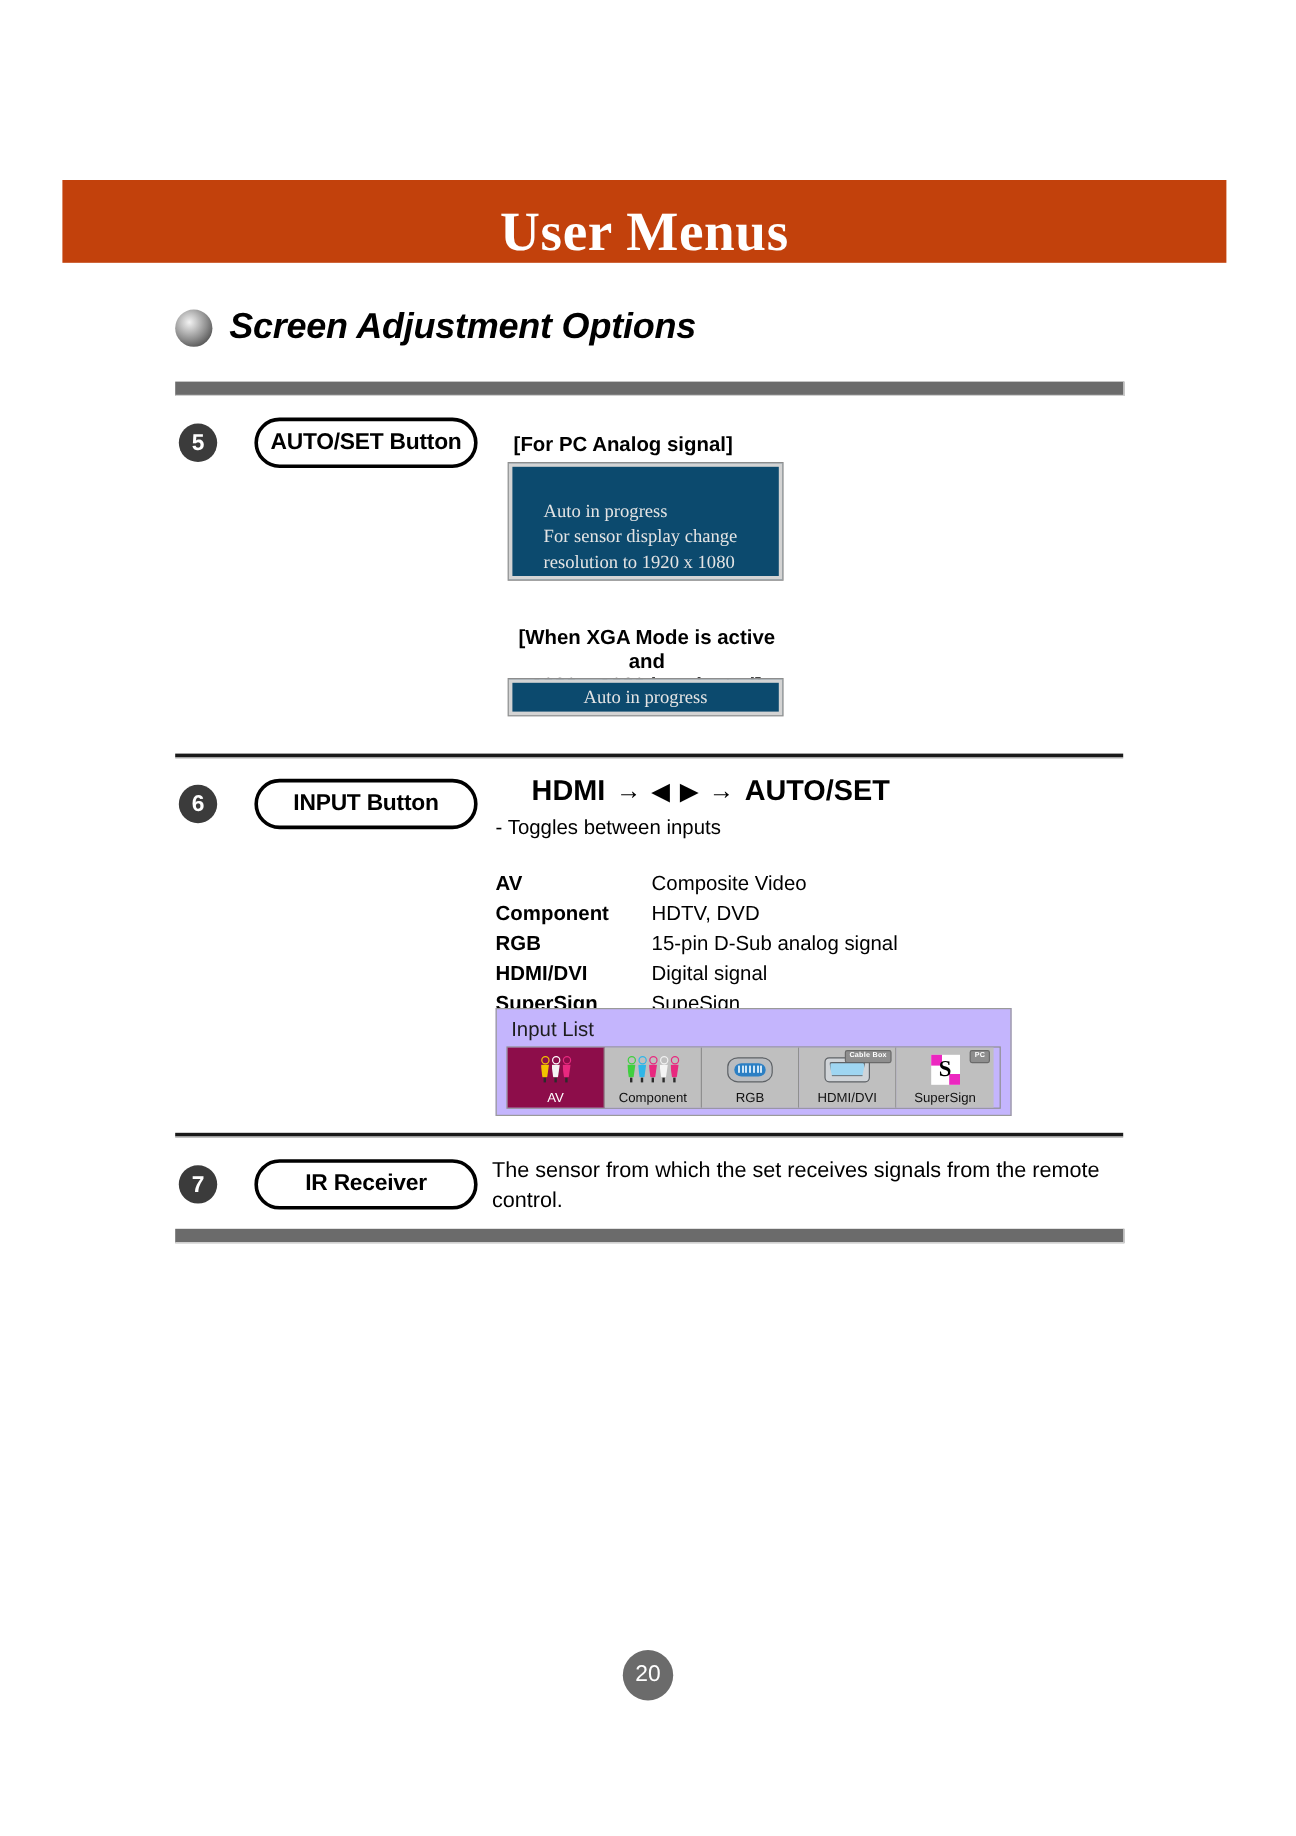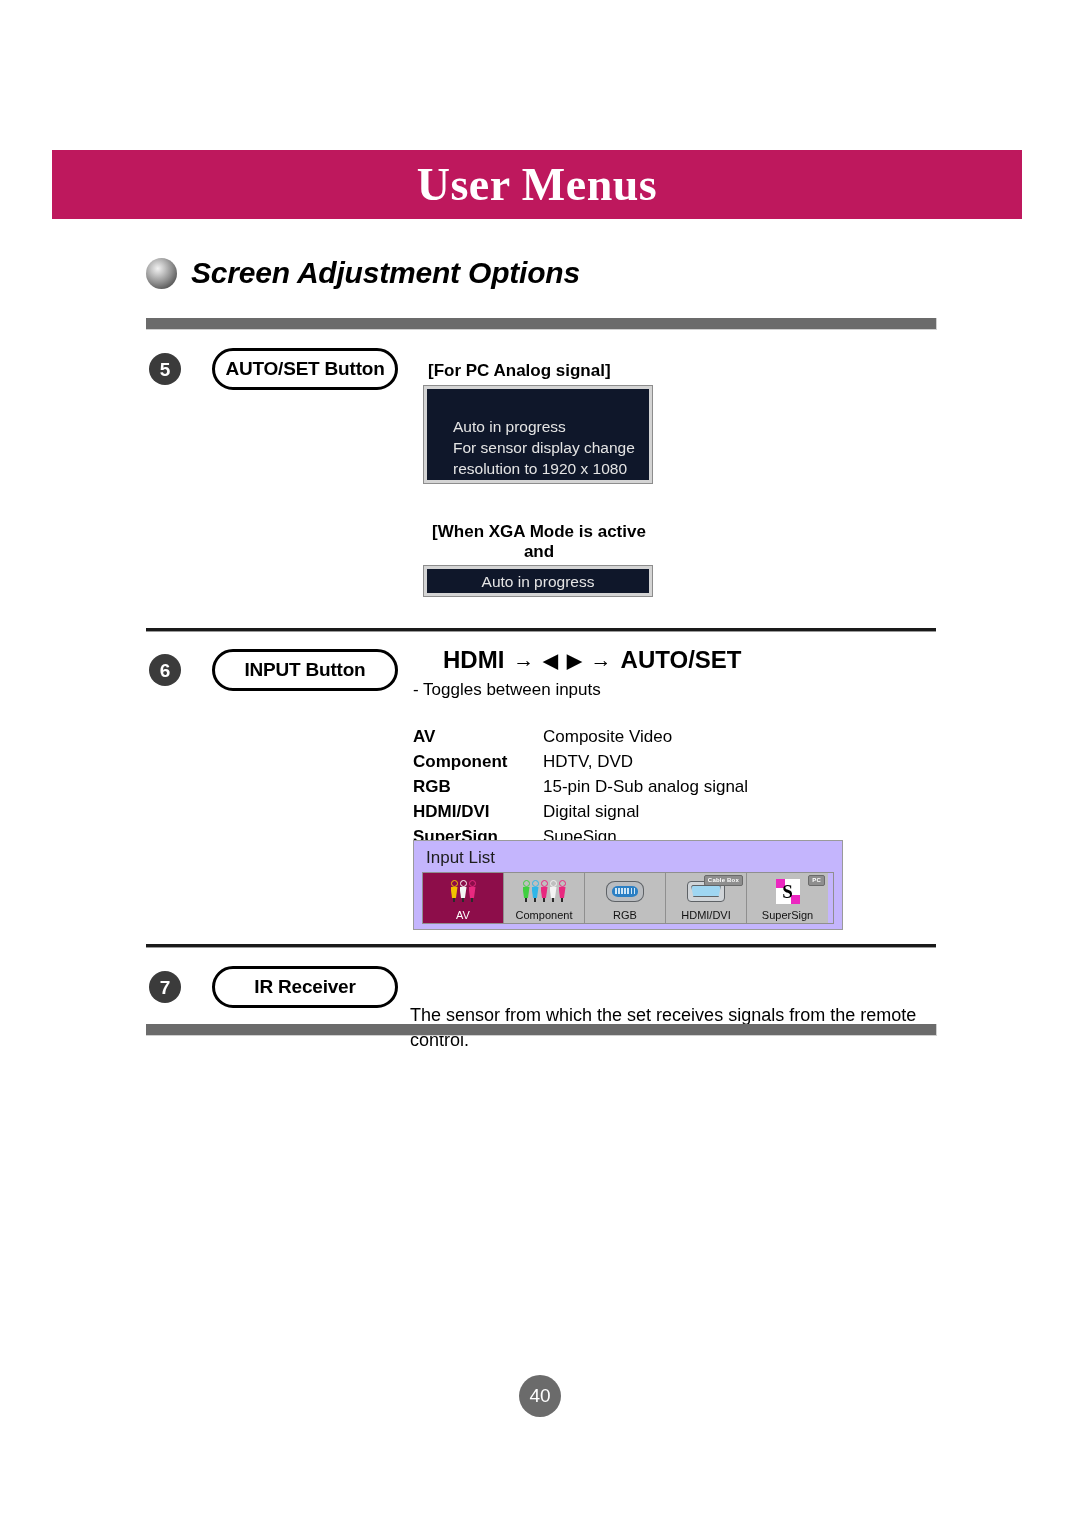--- a/index.html
+++ b/index.html
@@ -16,23 +16,23 @@
     overflow: hidden;
   }
 
   
   .header-banner {
     position: absolute;
     left: 52px;
     top: 150px;
     width: 970px;
     height: 69px;
-    background: #be185d;
-    display: flex;
-    align-items: center;
+    background: #c2410c;
+    display: flex;
+    align-items: flex-end;
     justify-content: center;
   }
   .header-title {
     font-family: "Liberation Serif", serif;
     font-weight: bold;
     font-size: 46px;
     color: #ffffff;
     letter-spacing: 0.5px;
   }
 
@@ -113,25 +113,26 @@
   
   .osd-caption {
     position: absolute;
     font-size: 17px;
     font-weight: bold;
     white-space: nowrap;
   }
   .osd-caption.center { text-align: center; }
   .osd-box {
     position: absolute;
-    background: #0f172a;
+    background: #0c4a6e;
     border: 3px solid #d4d4d4;
     outline: 1px solid #8d8d8d;
     box-sizing: border-box;
     color: #e8e8e8;
+    font-family: Liberation Serif, serif;
   }
   .osd-text {
     font-size: 15.5px;
     line-height: 21px;
     color: #e4e4e4;
   }
   .osd-box.multi { padding: 27px 0 0 26px; }
   .osd-box.single {
     display: flex;
     align-items: center;
@@ -501,17 +502,17 @@
 </div>
 
 <div class="rule-thin" style="top:944px;"></div>
 
 <div class="num-badge" style="left:149px; top:971px;">7</div>
 
 <div class="pill" style="left:212px; top:966px; width:186px;">
   <span class="pill-label">IR Receiver</span>
 </div>
 
-<div class="ir-desc" style="left:410px; top:963px;margin-top:40px;">The sensor from which the set receives signals from the remote control.</div>
+<div class="ir-desc" style="left:410px; top:963px;">The sensor from which the set receives signals from the remote control.</div>
 
 <div class="rule-thick" style="top:1024px;"></div>
 
-<div class="page-num">40</div>
+<div class="page-num">20</div>
 
 </body></html>

